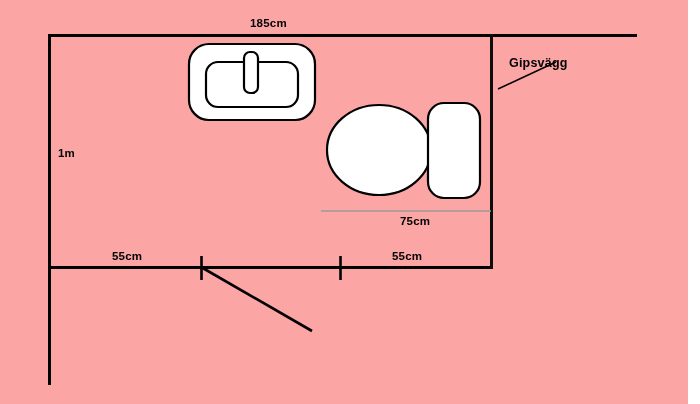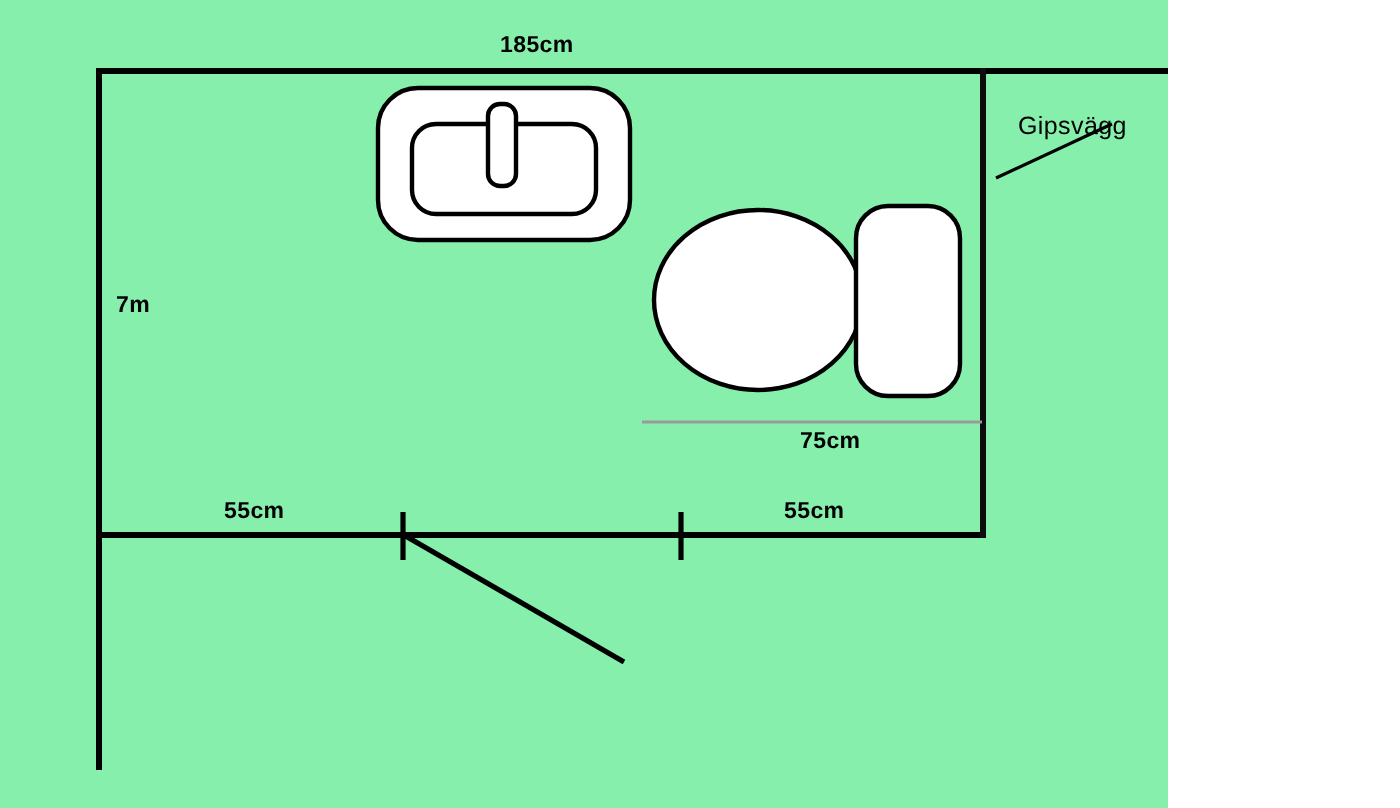--- a/index.html
+++ b/index.html
@@ -5,23 +5,23 @@
   html, body {
     margin: 0;
     padding: 0;
     background: #ffffff;
   }
   body {
     font-family: "Liberation Sans", sans-serif;
   }
   #floorplan-root {
     position: relative;
-    width: 584px;
+    width: 688px;
     height: 404px;
-    background: #86efac;
+    background: #fca5a5;
     overflow: hidden;
   }
   #floorplan-svg {
     position: absolute;
     left: 0;
     top: 0;
     width: 700px;
     height: 404px;
     display: block;
   }
@@ -69,21 +69,21 @@
     font-weight: bold;
     font-size: 11.5px;
     color: #000000;
     white-space: nowrap;
     letter-spacing: 0.2px;
     line-height: 1;
   }
   .annot-label {
     position: absolute;
     font-family: "Liberation Sans", sans-serif;
-    font-weight: normal;
+    font-weight: bold;
     font-size: 12.5px;
     color: #000000;
     white-space: nowrap;
     letter-spacing: 0.2px;
     line-height: 1;
   }
   #label-width-top    { left: 250px; top: 18px; }
   #label-height-left  { left: 58px;  top: 148px; }
   #label-toilet-width { left: 400px; top: 216px; }
   #label-left-seg     { left: 112px; top: 251px; }
@@ -126,21 +126,21 @@
       <line class="tick-mark" x1="340.5" y1="256" x2="340.5" y2="280"></line>
       <line class="door-swing" x1="201" y1="267" x2="312" y2="331"></line>
     </g>
 
     <line class="leader-line" x1="498" y1="89" x2="556" y2="62"></line>
 
   </svg>
 
   <div class="dim-label" id="label-width-top">185cm</div>
 
-  <div class="dim-label" id="label-height-left">7m</div>
+  <div class="dim-label" id="label-height-left">1m</div>
 
   <div class="dim-label" id="label-toilet-width">75cm</div>
 
   <div class="dim-label" id="label-left-seg">55cm</div>
 
   <div class="dim-label" id="label-right-seg">55cm</div>
 
   <div class="annot-label" id="label-gipsvagg">Gipsvägg</div>
 
 </div>

